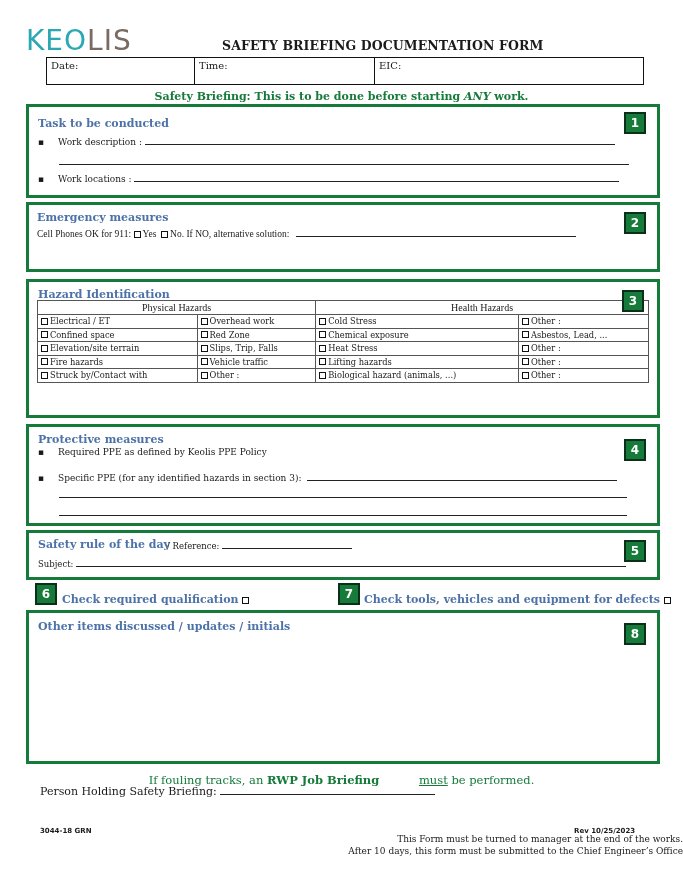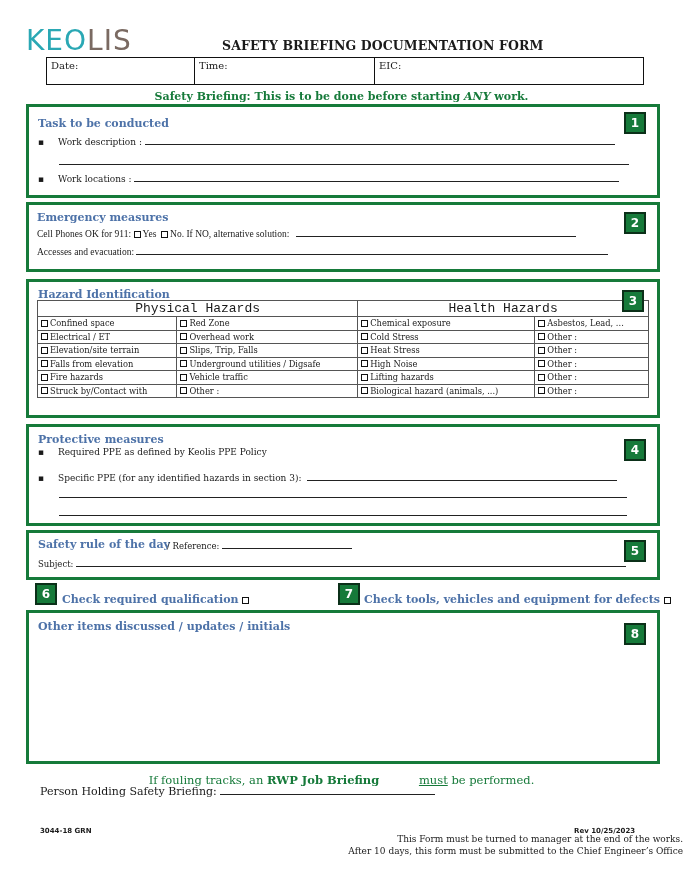--- a/index.html
+++ b/index.html
@@ -17,21 +17,21 @@
   .section { position: absolute; left: 26px; width: 634px; border: 3px solid #167a3a; background: #fff; }
   .badge { position: absolute; width: 22px; height: 22px; background: #167a3a; border: 2px solid #0b3019; color: #fff; font-family: "DejaVu Sans", sans-serif; font-weight: bold; font-size: 12px; text-align: center; line-height: 18px; }
   .sec-title { position: absolute; color: #4d72a8; font-weight: bold; font-size: 11px; }
   .row { position: absolute; font-size: 9px; white-space: nowrap; }
   .bullet { display: inline-block; width: 20px; font-size: 9px; }
   .line { display: inline-block; border-bottom: 1px solid #222; height: 8px; vertical-align: baseline; }
   .fullline { position: absolute; border-bottom: 1px solid #222; }
   .chk { display: inline-block; width: 7px; height: 7px; border: 1.2px solid #111; vertical-align: -0.5px; margin-right: 2px; }
   table.haz { position: absolute; left: 8px; top: 18px; width: 612px; border-collapse: collapse; font-size: 8.3px; }
   table.haz td, table.haz th { border: 1px solid #555; padding: 0 3px; height: 13.5px; white-space: nowrap; }
-  table.haz th { font-family: Liberation Mono, monospace; font-weight: normal; font-size: 13px; height: 14px; }
+  table.haz th { font-family: Liberation Serif, serif; font-weight: normal; font-size: 10px; height: 14px; }
   table.haz .mid { border-left: 1.5px solid #222; }
   .outer-title { position: absolute; color: #4d72a8; font-weight: bold; font-size: 11px; }
   .footer-note { position: absolute; left: 0; width: 683px; text-align: right; font-size: 9px; line-height: 12px; }
   .rwp { position: absolute; left: 0; width: 683px; top: 773px; text-align: center; color: #167a3a; font-size: 11.5px; }
   .rwp b { font-weight: bold; }
   .rwp u { text-decoration: underline; margin-left: 36px; }
 </style>
 </head>
 <body>
 
@@ -62,59 +62,49 @@
 
 <div class="section" style="top:202px;height:70px">
   <div class="sec-title" style="left:8px;top:6px">Emergency measures</div>
   <div class="badge" style="left:595px;top:7px">2</div>
   <div class="row" style="left:8px;top:24px;font-family:'Liberation Serif',serif;font-size:9.5px">
     <span>Cell Phones OK for 911:</span>
     <span class="chk"></span><span>Yes</span>&nbsp;
     <span class="chk"></span><span>No. If NO, alternative solution:</span>&nbsp;&nbsp;
     <span class="line" style="width:280px"></span>
   </div>
-  <div class="row" style="left:8px;top:42px;font-family:'Liberation Serif',serif;font-size:9.5px">
-    <span>Accesses and evacuation:</span>
-    <span class="line" style="width:472px"></span>
-  </div>
 </div>
 
 <div class="section" style="top:279px;height:139px">
   <div class="sec-title" style="left:9px;top:6px">Hazard Identification</div>
   <div class="badge" style="left:593px;top:8px;z-index:2">3</div>
   <table class="haz">
     <thead>
       <tr>
         <th colspan="2">Physical Hazards</th>
         <th colspan="2" class="mid">Health Hazards</th>
       </tr>
     </thead>
     <tbody id="haz-body">
         <tr>
+          <td><span class="chk"></span><span>Electrical / ET</span></td>
+          <td><span class="chk"></span><span>Overhead work</span></td>
+          <td class="mid"><span class="chk"></span><span>Cold Stress</span></td>
+          <td><span class="chk"></span><span>Other :</span></td>
+        </tr>
+        <tr>
           <td><span class="chk"></span><span>Confined space</span></td>
           <td><span class="chk"></span><span>Red Zone</span></td>
           <td class="mid"><span class="chk"></span><span>Chemical exposure</span></td>
           <td><span class="chk"></span><span>Asbestos, Lead, ...</span></td>
         </tr>
         <tr>
-          <td><span class="chk"></span><span>Electrical / ET</span></td>
-          <td><span class="chk"></span><span>Overhead work</span></td>
-          <td class="mid"><span class="chk"></span><span>Cold Stress</span></td>
-          <td><span class="chk"></span><span>Other :</span></td>
-        </tr>
-        <tr>
           <td><span class="chk"></span><span>Elevation/site terrain</span></td>
           <td><span class="chk"></span><span>Slips, Trip, Falls</span></td>
           <td class="mid"><span class="chk"></span><span>Heat Stress</span></td>
-          <td><span class="chk"></span><span>Other :</span></td>
-        </tr>
-        <tr>
-          <td><span class="chk"></span><span>Falls from elevation</span></td>
-          <td><span class="chk"></span><span>Underground utilities / Digsafe</span></td>
-          <td class="mid"><span class="chk"></span><span>High Noise</span></td>
           <td><span class="chk"></span><span>Other :</span></td>
         </tr>
         <tr>
           <td><span class="chk"></span><span>Fire hazards</span></td>
           <td><span class="chk"></span><span>Vehicle traffic</span></td>
           <td class="mid"><span class="chk"></span><span>Lifting hazards</span></td>
           <td><span class="chk"></span><span>Other :</span></td>
         </tr>
         <tr>
           <td><span class="chk"></span><span>Struck by/Contact with</span></td>

